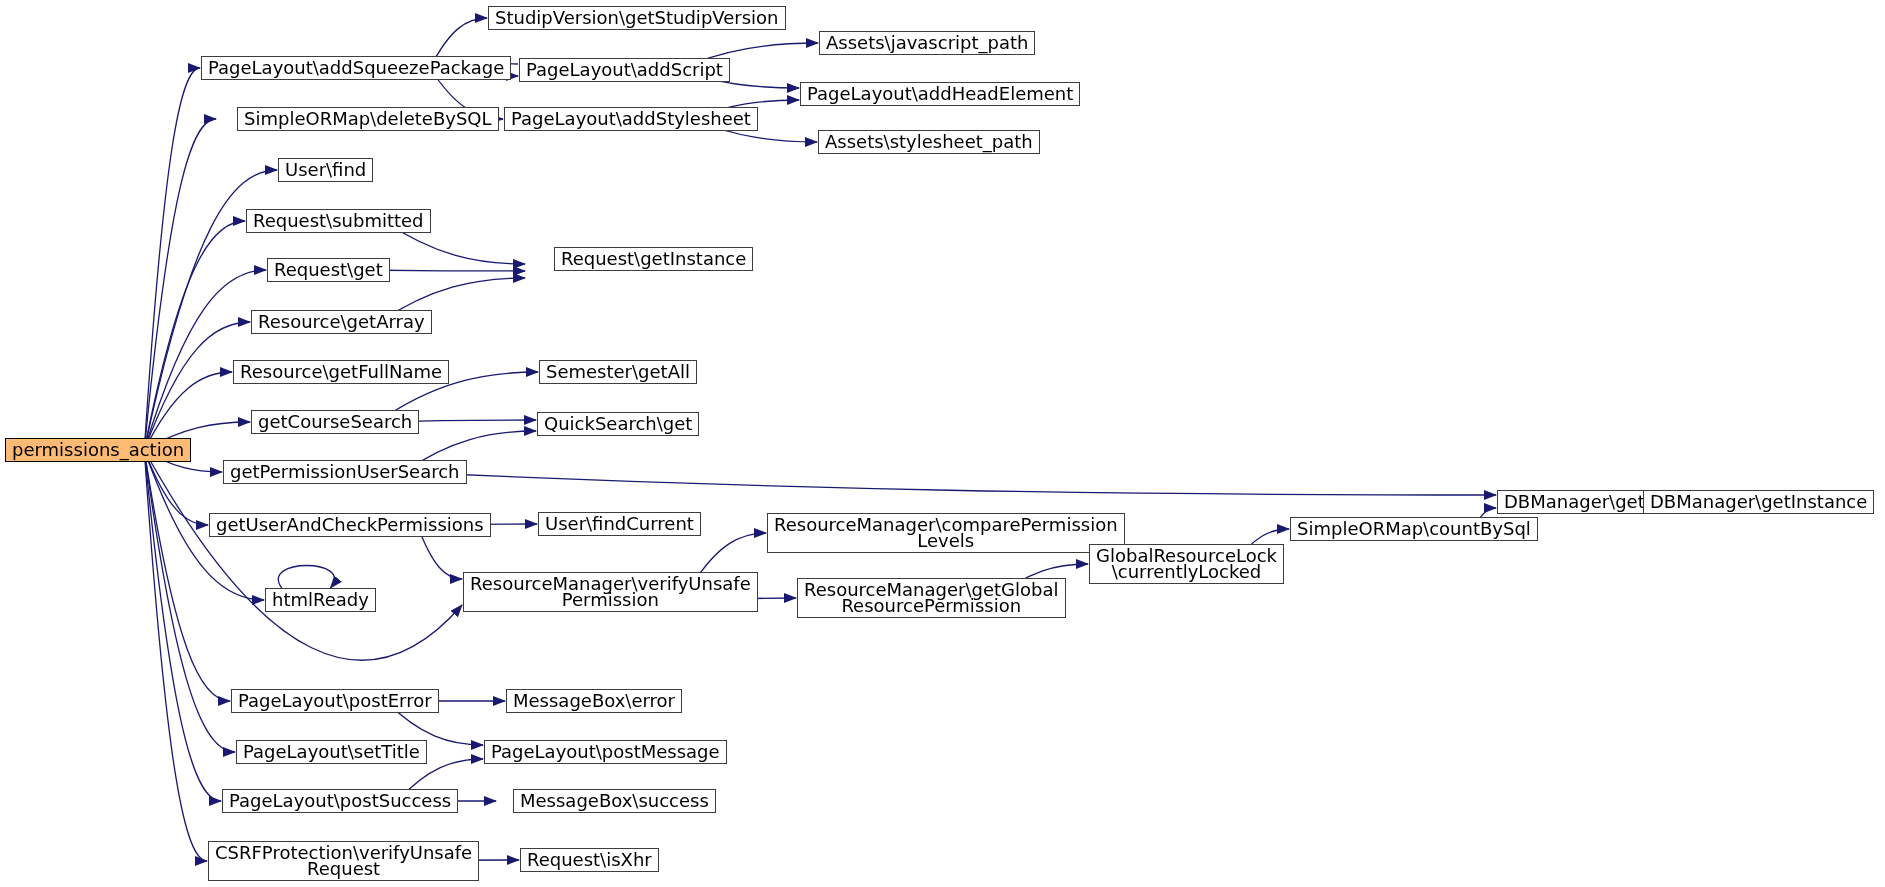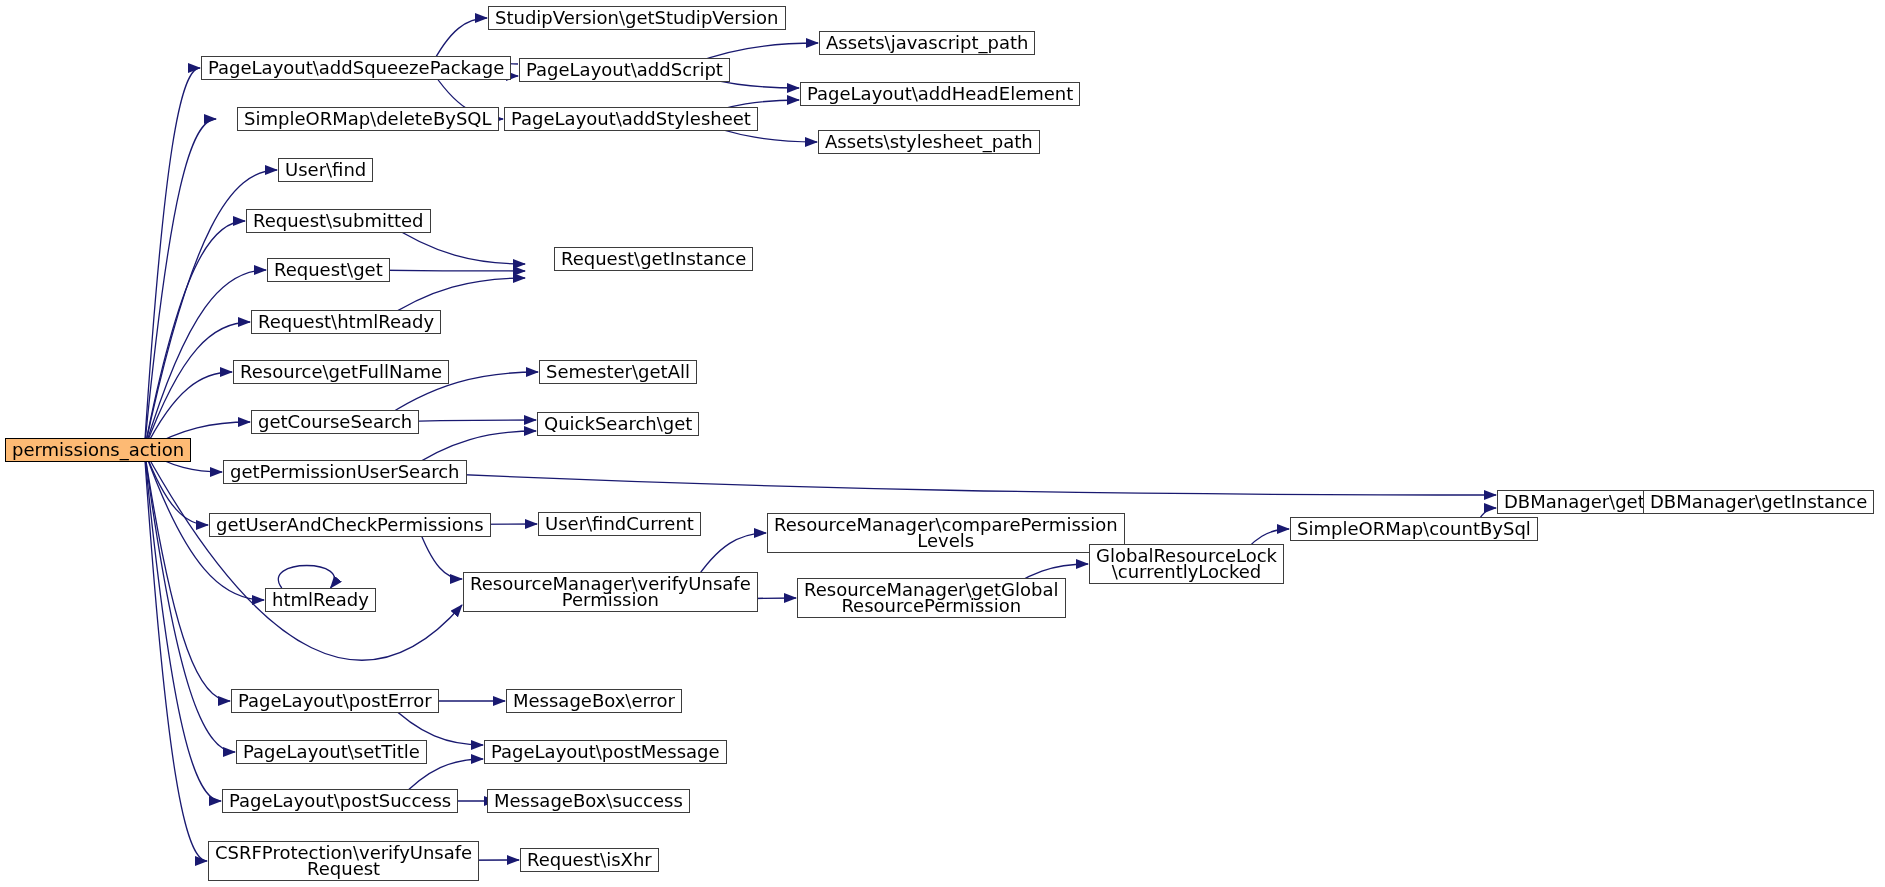--- a/index.html
+++ b/index.html
@@ -91,21 +91,21 @@
     <div class="node" style="left: 519px; top: 58px;">PageLayout\addScript</div>
     <div class="node" style="left: 819px; top: 31px;">Assets\javascript_path</div>
     <div class="node" style="left: 800px; top: 82px;">PageLayout\addHeadElement</div>
     <div class="node" style="left: 504px; top: 107px;">PageLayout\addStylesheet</div>
     <div class="node" style="left: 818px; top: 130px;">Assets\stylesheet_path</div>
     <div class="node" style="left: 217px; top: 107px; margin-left: 20px;">SimpleORMap\deleteBySQL</div>
     <div class="node" style="left: 278px; top: 158px;">User\find</div>
     <div class="node" style="left: 246px; top: 209px;">Request\submitted</div>
     <div class="node" style="left: 267px; top: 258px;">Request\get</div>
     <div class="node" style="left: 526px; top: 247px; margin-left: 28px;">Request\getInstance</div>
-    <div class="node" style="left: 251px; top: 310px;">Request\htmlReady</div>
+    <div class="node" style="left: 251px; top: 310px;">Resource\getArray</div>
     <div class="node" style="left: 233px; top: 360px;">Resource\getFullName</div>
     <div class="node" style="left: 539px; top: 360px;">Semester\getAll</div>
     <div class="node" style="left: 251px; top: 410px;">getCourseSearch</div>
     <div class="node" style="left: 537px; top: 412px;">QuickSearch\get</div>
     <div class="node" style="left: 223px; top: 460px;">getPermissionUserSearch</div>
     <div class="node" style="left: 209px; top: 513px;">getUserAndCheckPermissions</div>
     <div class="node" style="left: 538px; top: 512px;">User\findCurrent</div>
     <div class="node" style="left: 265px; top: 588px;">htmlReady</div>
     <div class="node" style="left: 463px; top: 572px;">ResourceManager\verifyUnsafe
 Permission</div>
@@ -116,17 +116,17 @@
     <div class="node" style="left: 1089px; top: 544px;">GlobalResourceLock
 \currentlyLocked</div>
     <div class="node" style="left: 1290px; top: 517px;">SimpleORMap\countBySql</div>
     <div class="node" style="left: 1497px; top: 490px;">DBManager\get</div>
     <div class="node" style="left: 1643px; top: 490px;">DBManager\getInstance</div>
     <div class="node" style="left: 231px; top: 689px;">PageLayout\postError</div>
     <div class="node" style="left: 506px; top: 689px;">MessageBox\error</div>
     <div class="node" style="left: 236px; top: 740px;">PageLayout\setTitle</div>
     <div class="node" style="left: 484px; top: 740px;">PageLayout\postMessage</div>
     <div class="node" style="left: 222px; top: 789px;">PageLayout\postSuccess</div>
-    <div class="node" style="left: 487px; top: 789px;">MessageBox\success</div>
+    <div class="node" style="left: 513px; top: 789px;">MessageBox\success</div>
     <div class="node" style="left: 208px; top: 841px;">CSRFProtection\verifyUnsafe
 Request</div>
     <div class="node" style="left: 520px; top: 848px;">Request\isXhr</div>
   </div>
 
 </body></html>

